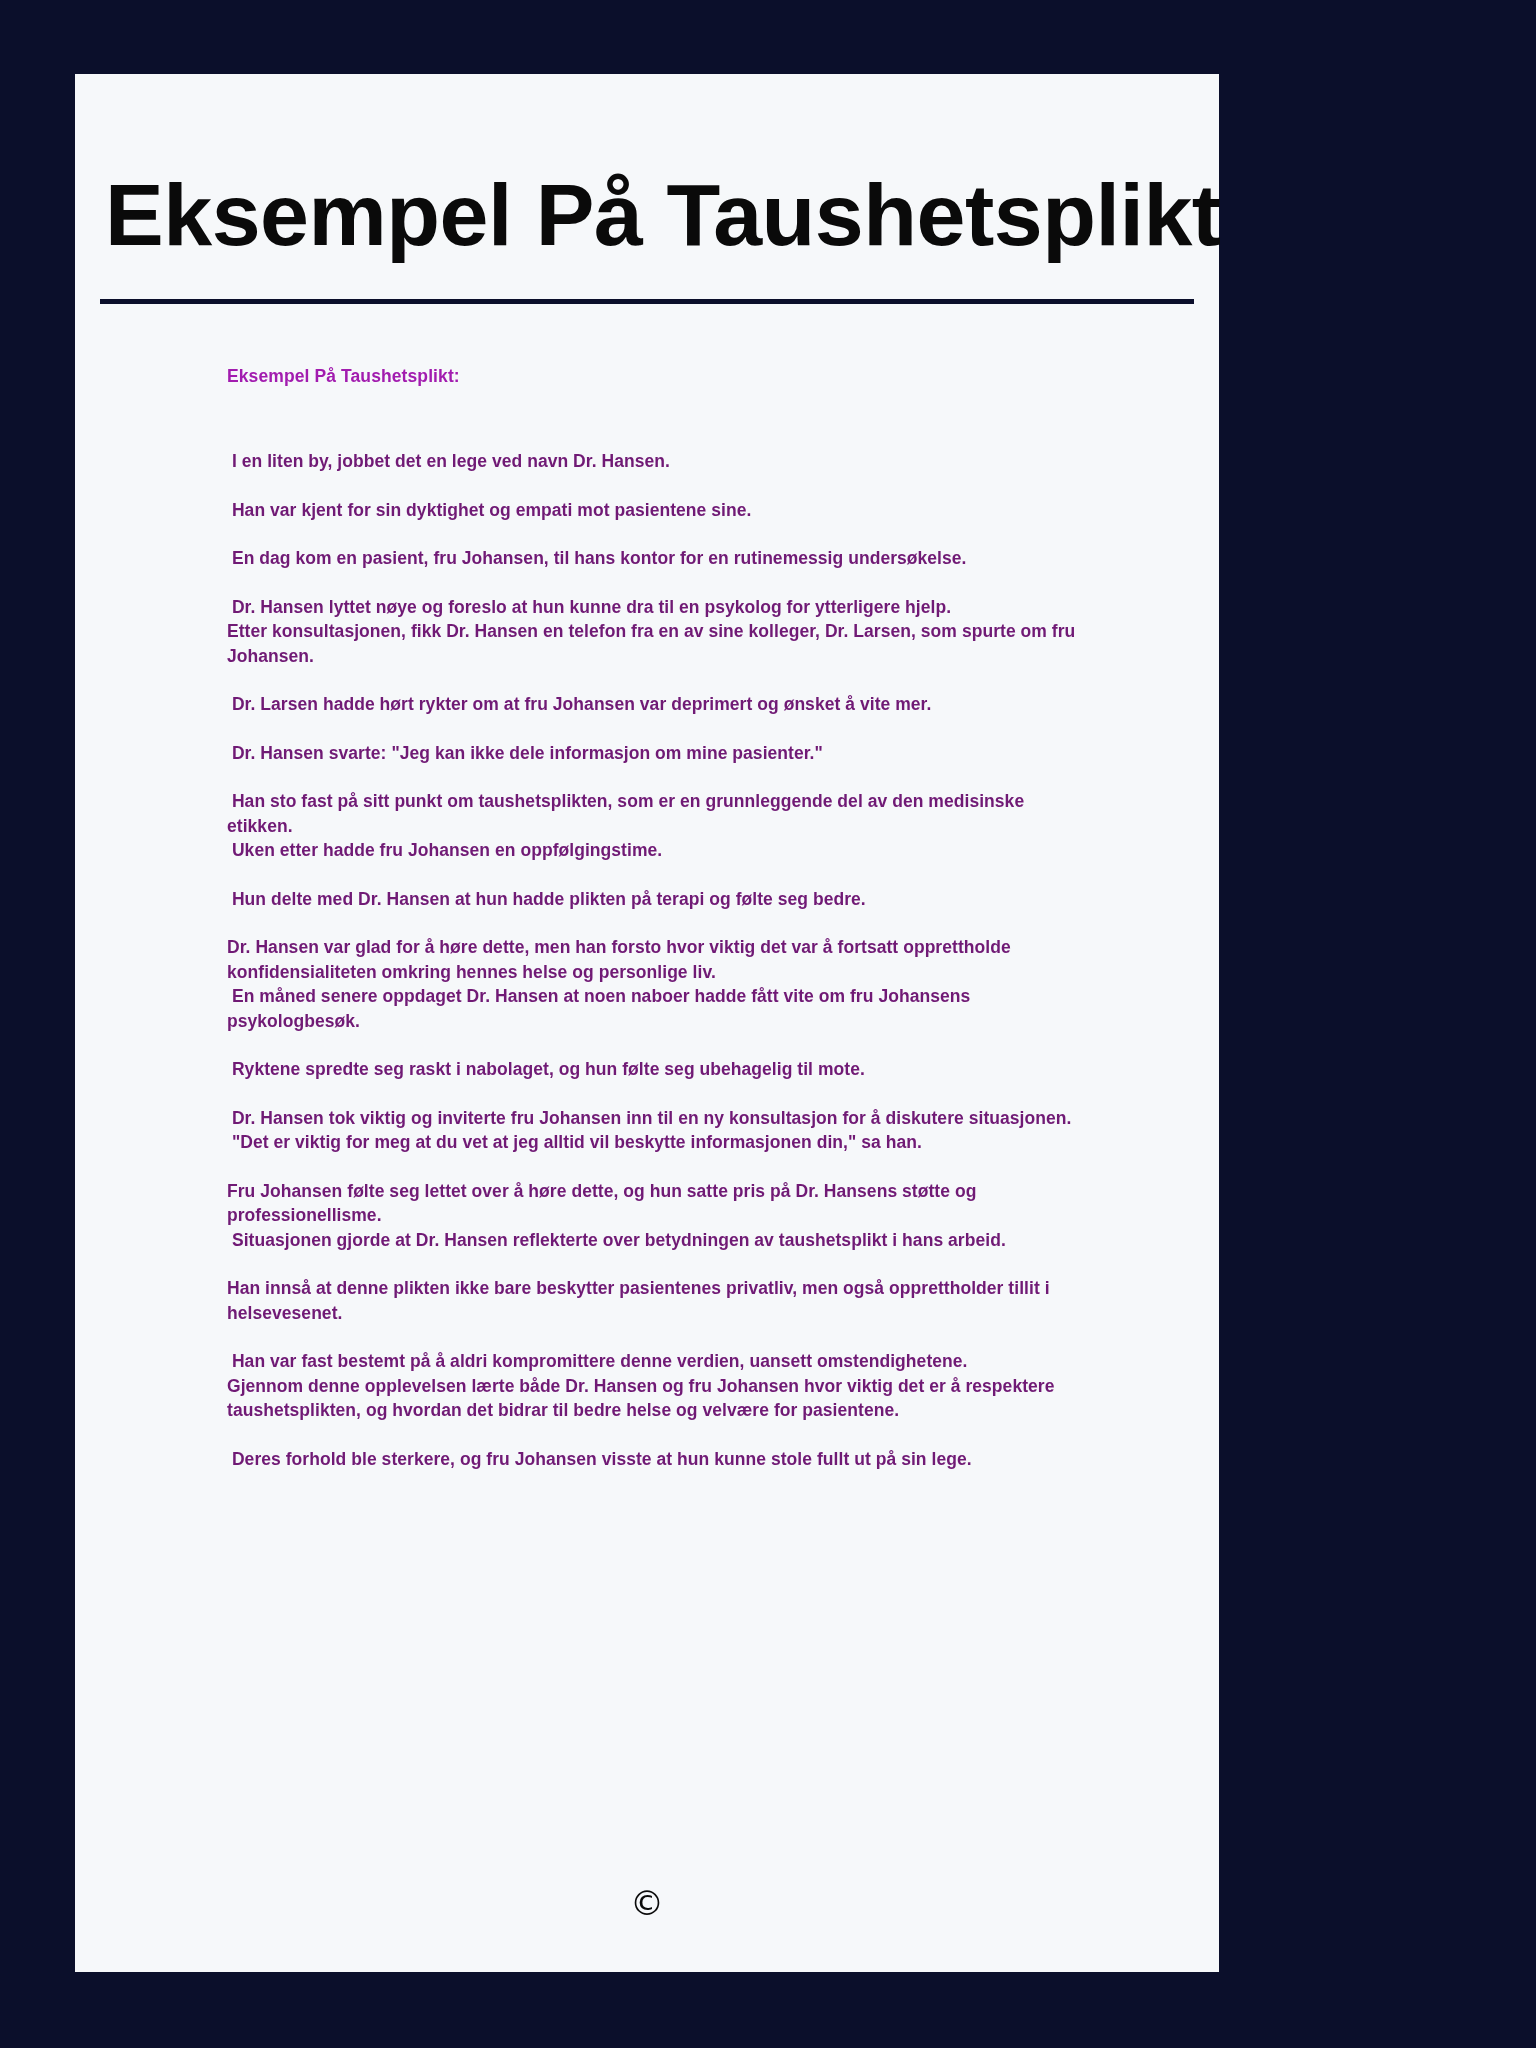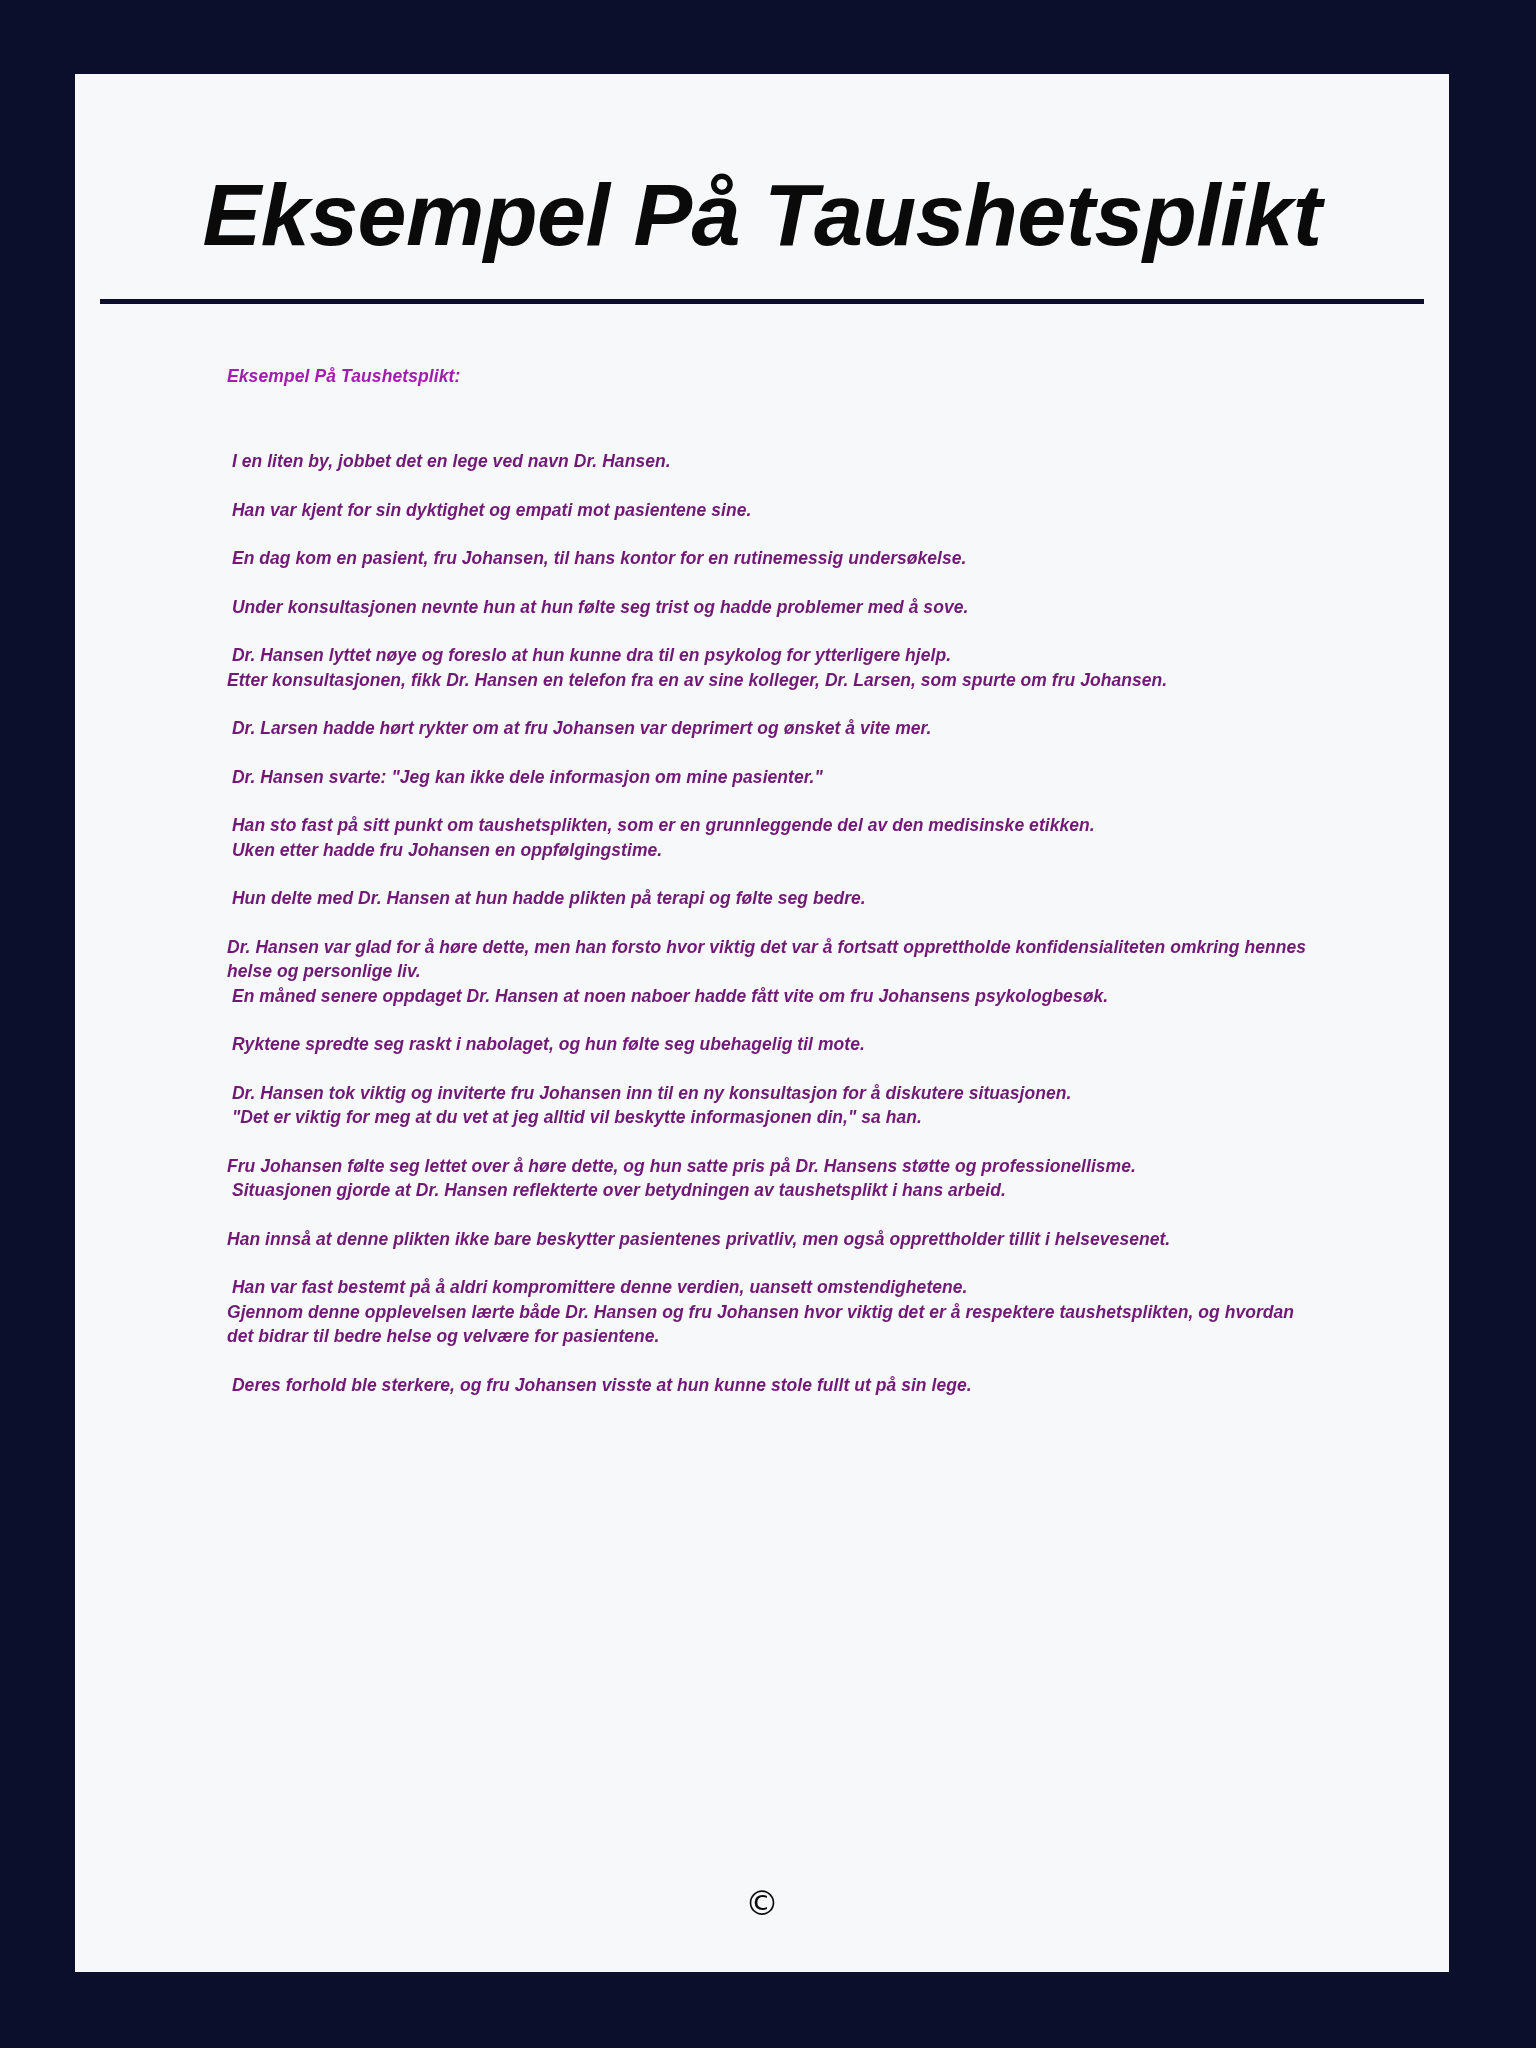--- a/index.html
+++ b/index.html
@@ -12,24 +12,23 @@
   body {
     background: #0b0f2b;
     font-family: "Liberation Sans", sans-serif;
     overflow: hidden;
   }
 
   .page {
     position: absolute;
     left: 75px;
     top: 74px;
-    width: 1374px;
+    width: 1144px;
     height: 1898px;
     background: #f6f8fa;
-    font-style: italic;
   }
 
   .title-block {
     padding: 95px 30px 0 30px;
   }
 
   .doc-title {
     font-family: "Liberation Sans Narrow", "Liberation Sans", sans-serif;
     font-weight: bold;
     font-size: 88px;
@@ -100,21 +99,20 @@
   </div>
 
   <div class="divider"></div>
 
   <div class="subtitle">Eksempel På Taushetsplikt:</div>
 
   <div class="body-copy" id="body-copy">
       <div class="para"> I en liten by, jobbet det en lege ved navn Dr. Hansen.</div>
       <div class="para"> Han var kjent for sin dyktighet og empati mot pasientene sine.</div>
       <div class="para"> En dag kom en pasient, fru Johansen, til hans kontor for en rutinemessig undersøkelse.</div>
-      <div class="para"> Under konsultasjonen nevnte hun at hun følte seg trist og hadde problemer med å sove.</div>
       <div class="para"> Dr. Hansen lyttet nøye og foreslo at hun kunne dra til en psykolog for ytterligere hjelp.
 Etter konsultasjonen, fikk Dr. Hansen en telefon fra en av sine kolleger, Dr. Larsen, som spurte om fru Johansen.</div>
       <div class="para"> Dr. Larsen hadde hørt rykter om at fru Johansen var deprimert og ønsket å vite mer.</div>
       <div class="para"> Dr. Hansen svarte: "Jeg kan ikke dele informasjon om mine pasienter."</div>
       <div class="para"> Han sto fast på sitt punkt om taushetsplikten, som er en grunnleggende del av den medisinske etikken.
  Uken etter hadde fru Johansen en oppfølgingstime.</div>
       <div class="para"> Hun delte med Dr. Hansen at hun hadde plikten på terapi og følte seg bedre.</div>
       <div class="para">Dr. Hansen var glad for å høre dette, men han forsto hvor viktig det var å fortsatt opprettholde konfidensialiteten omkring hennes helse og personlige liv.
  En måned senere oppdaget Dr. Hansen at noen naboer hadde fått vite om fru Johansens psykologbesøk.</div>
       <div class="para"> Ryktene spredte seg raskt i nabolaget, og hun følte seg ubehagelig til mote.</div>

